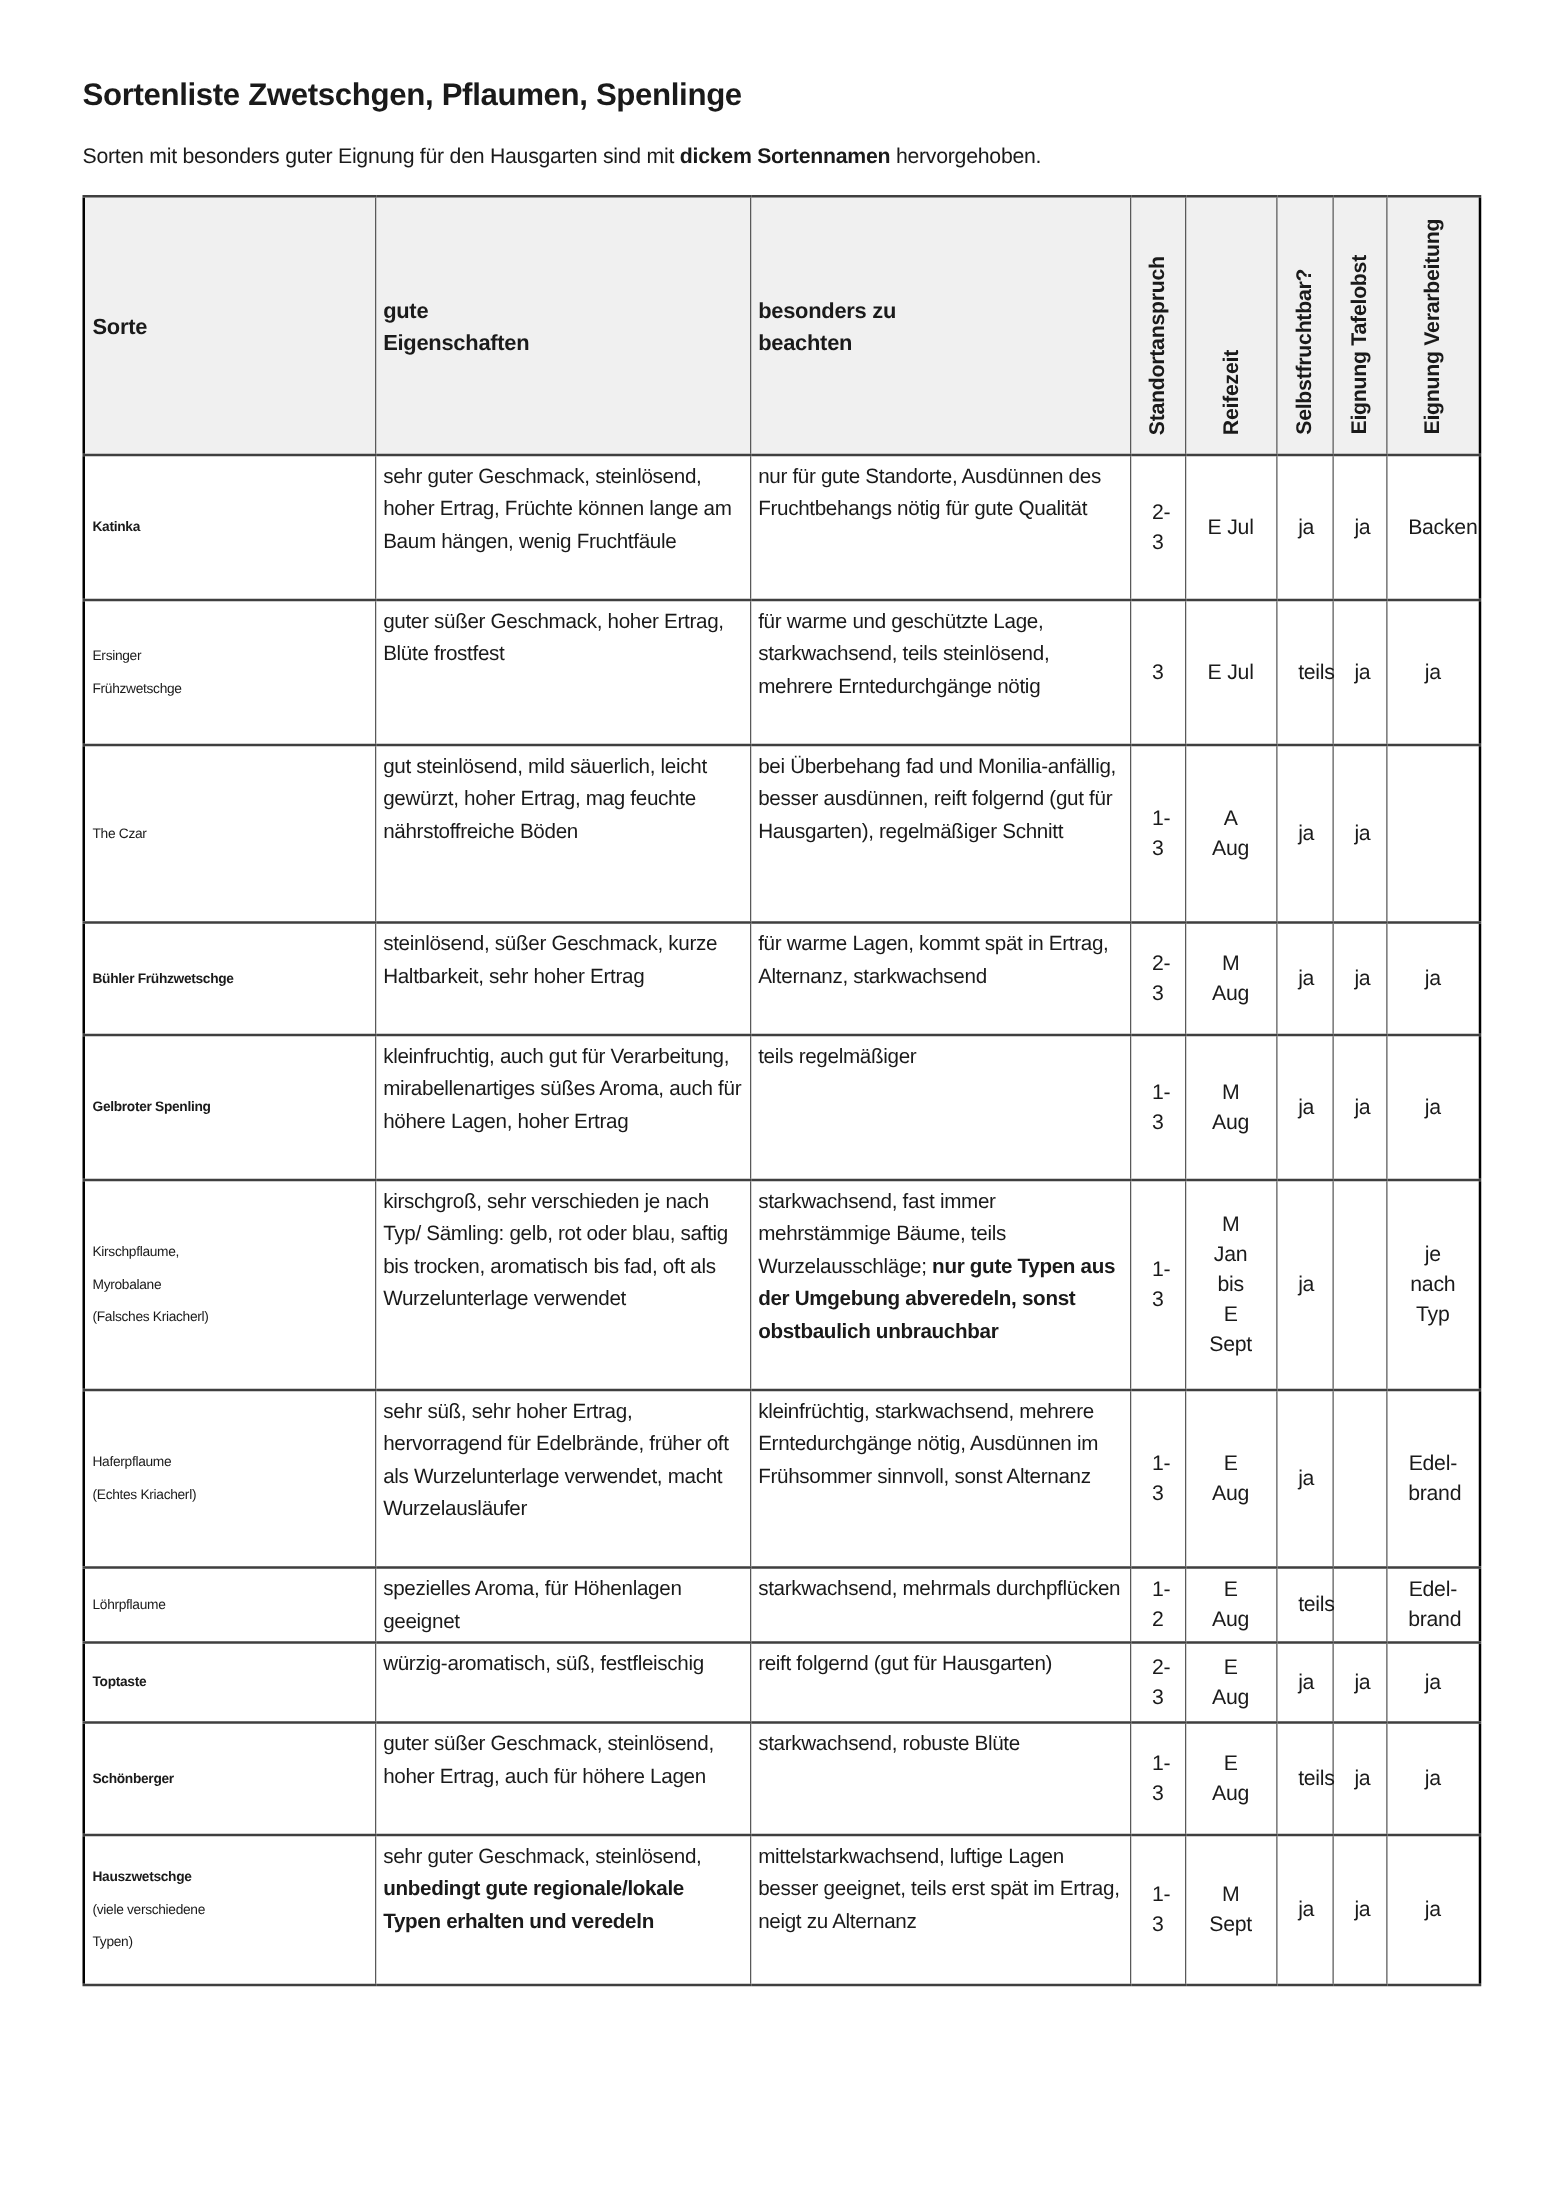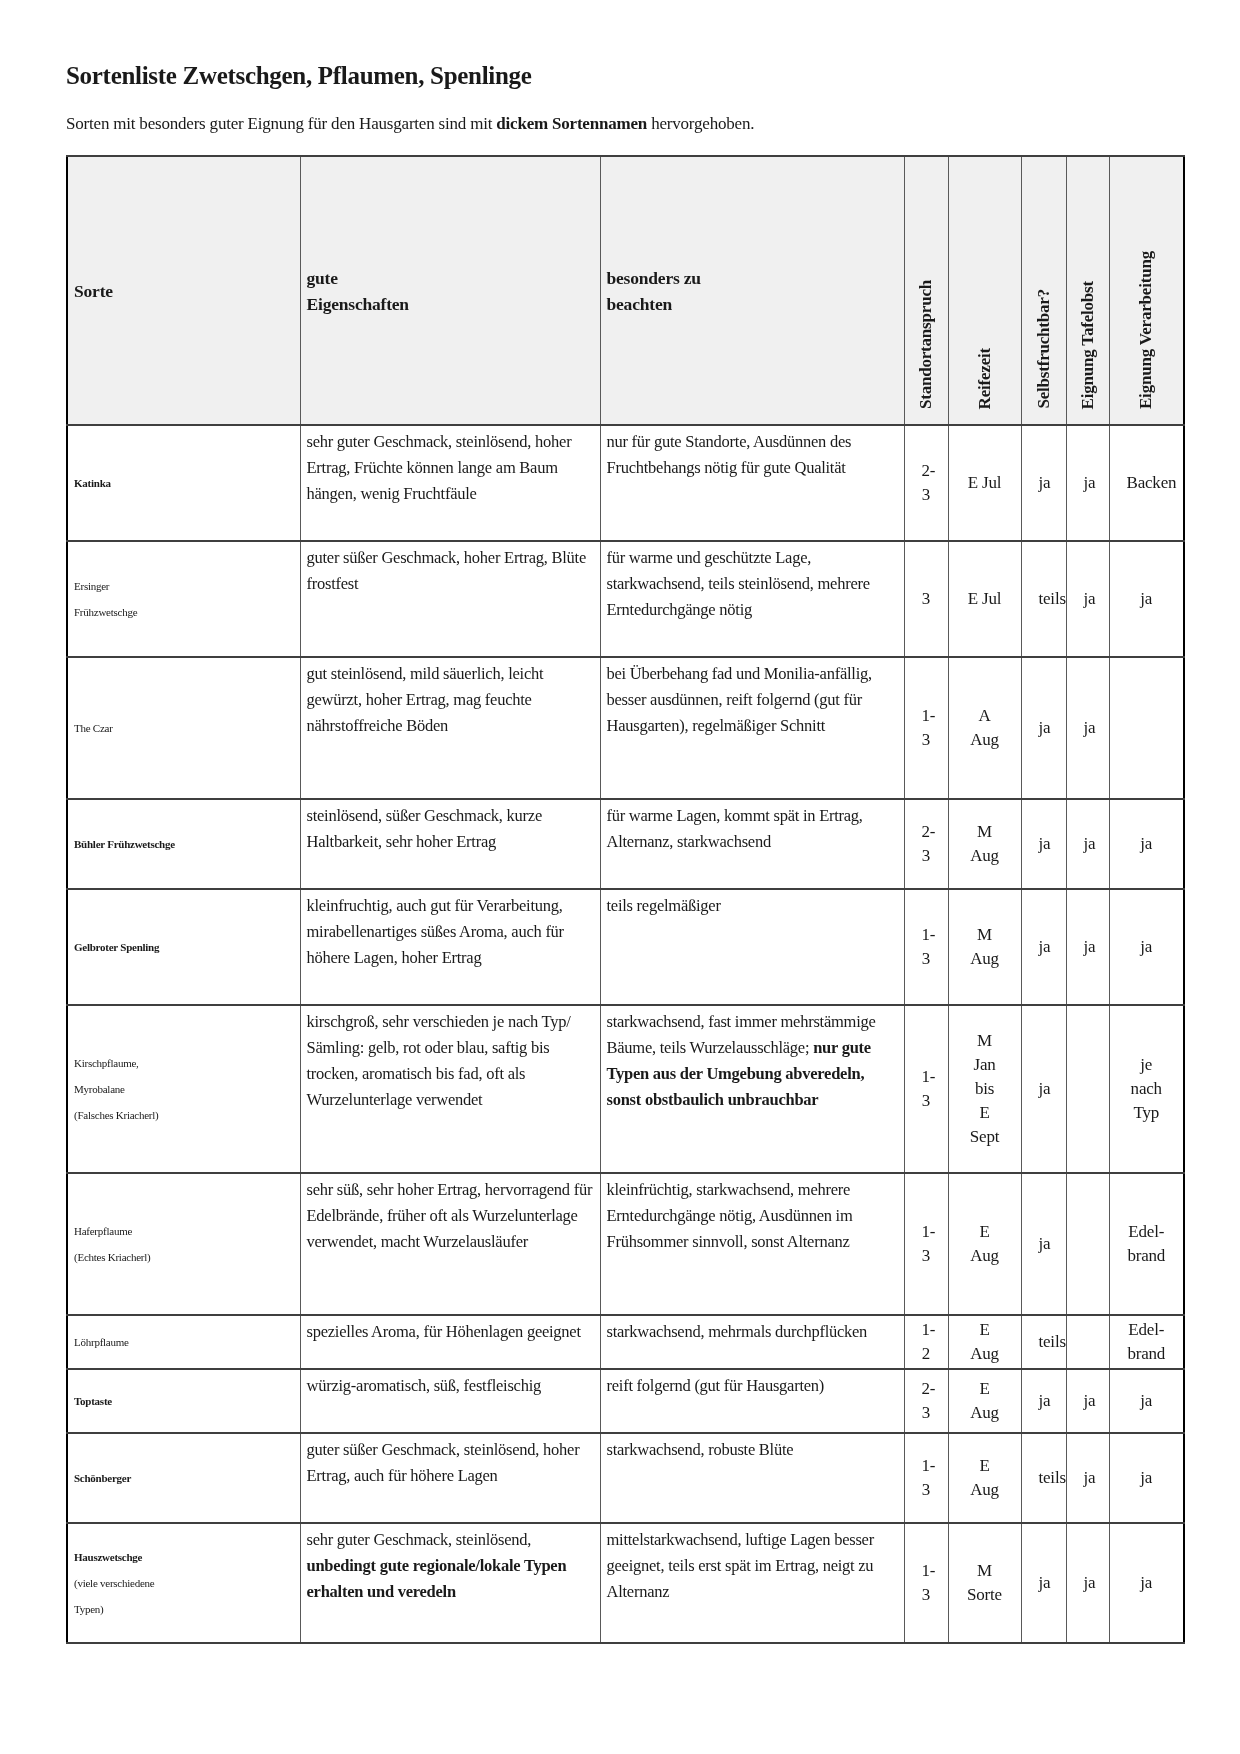--- a/index.html
+++ b/index.html
@@ -10,21 +10,20 @@
   body {
     width: 1240px;
     height: 1754px;
     font-family: "Liberation Sans", sans-serif;
     color: #1a1a1a;
     overflow: hidden;
   }
   .page {
     padding: 62px 57px 0 66px;
     box-sizing: border-box;
-    font-family: Liberation Serif, serif;
   }
   .doc-title {
     font-size: 25px;
     font-weight: bold;
     letter-spacing: -0.3px;
     margin: 0 0 24px 0;
   }
   .doc-subtitle {
     font-size: 17px;
     letter-spacing: -0.2px;
@@ -37,21 +36,21 @@
     border: 2px solid #000000;
   }
   table.sorten th,
   table.sorten td {
     border-left: 1px solid #595959;
     border-right: 1px solid #595959;
     border-top: 2px solid #3f3f3f;
     border-bottom: 2px solid #3f3f3f;
     box-sizing: border-box;
   }
-  thead tr { height: 269px; padding-left: 44px; }
+  thead tr { height: 207px; padding-left: 44px; }
   th {
     background: #f0f0f0;
     font-weight: bold;
     font-size: 17.5px;
     letter-spacing: -0.2px;
     text-align: left;
     vertical-align: middle;
     padding: 4px 6px;
     white-space: pre-line;
     line-height: 26px;
@@ -248,20 +247,20 @@
           <td class="cell-val">ja</td>
           <td class="cell-val">ja</td>
         </tr>
         <tr style="height: 120px;">
           <td class="cell-name"><span class="b">Hauszwetschge</span><span>
 (viele verschiedene
 Typen)</span></td>
           <td class="cell-text"><span>sehr guter Geschmack, steinlösend, </span><span class="b">unbedingt gute regionale/lokale Typen erhalten und veredeln</span></td>
           <td class="cell-text"><span>mittelstarkwachsend, luftige Lagen besser geeignet, teils erst spät im Ertrag, neigt zu Alternanz</span></td>
           <td class="cell-val">1-3</td>
-          <td class="cell-val">M Sorte</td>
+          <td class="cell-val">M Sept</td>
           <td class="cell-val">ja</td>
           <td class="cell-val">ja</td>
           <td class="cell-val">ja</td>
         </tr>
       </tbody>
   </table>
 </div>
 
 </body></html>

